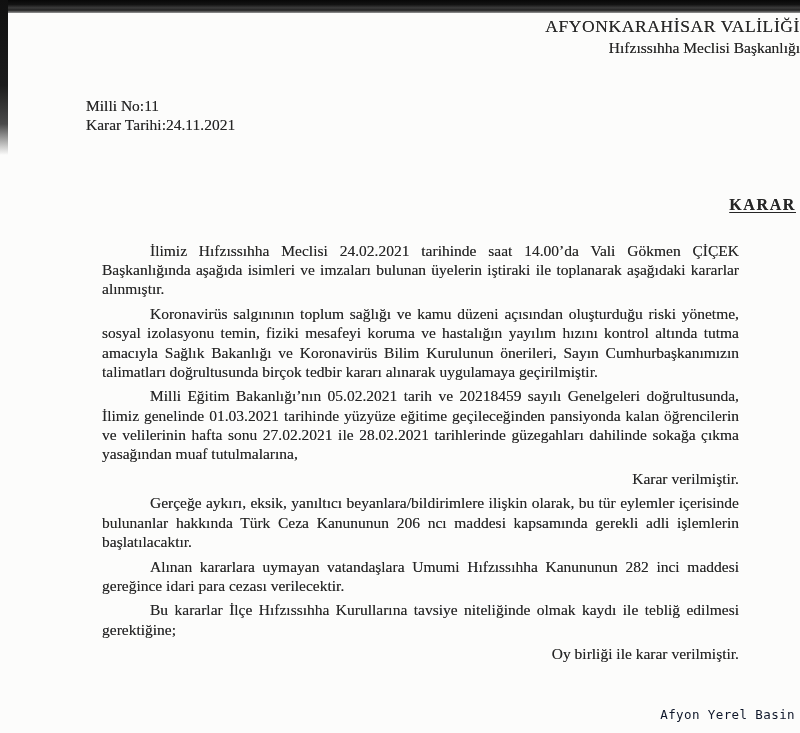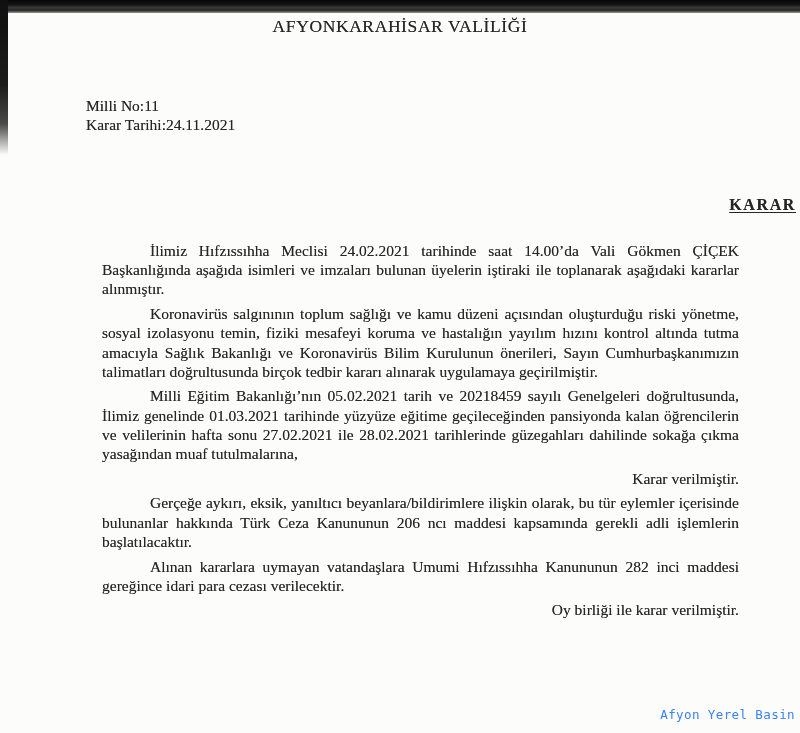--- a/index.html
+++ b/index.html
@@ -33,21 +33,21 @@
     top: 0; left: 0;
     width: 8px; height: 155px;
     background: linear-gradient(180deg,
       #101010 0%, #1c1c1c 55%, #4a4a4a 80%, rgba(120,120,120,0) 100%);
   }
   
   .letterhead {
     position: absolute;
     top: 16px; left: 0;
     width: 800px;
-    text-align: center;
+    text-align: right;
     line-height: 21px;
     text-shadow: 0 0 0.6px rgba(30,30,30,0.65);
   }
   .letterhead .org {
     font-size: 17.5px;
     letter-spacing: 0.6px;
   }
   .letterhead .dept {
     font-size: 15.5px;
   }
@@ -89,48 +89,50 @@
   }
   .body-text p.no-justify {
     text-align: right;
   }
   
   .watermark {
     position: absolute;
     right: 5px; bottom: 11px;
     font-family: "DejaVu Sans Mono", monospace;
     font-size: 12.5px;
-    color: #3b82f6;
+    color: #0f172a;
     letter-spacing: 0.4px;
   }
 </style>
 </head>
 <body>
 
 <div class="page">
 
   <div class="scan-edge-top"></div>
   <div class="scan-edge-left"></div>
 
   <div class="letterhead">
     <div class="org">AFYONKARAHİSAR VALİLİĞİ</div>
+    <div class="dept">Hıfzıssıhha Meclisi Başkanlığı</div>
   </div>
 
   <div class="meta">
     <div>Milli No:11</div>
     <div>Karar Tarihi:24.11.2021</div>
   </div>
 
   <div class="decision-heading">KARAR</div>
 
   <div class="body-text">
     <p>İlimiz Hıfzıssıhha Meclisi 24.02.2021 tarihinde saat 14.00’da Vali Gökmen ÇİÇEK Başkanlığında aşağıda isimleri ve imzaları bulunan üyelerin iştiraki ile toplanarak aşağıdaki kararlar alınmıştır.</p>
     <p>Koronavirüs salgınının toplum sağlığı ve kamu düzeni açısından oluşturduğu riski yönetme, sosyal izolasyonu temin, fiziki mesafeyi koruma ve hastalığın yayılım hızını kontrol altında tutma amacıyla Sağlık Bakanlığı ve Koronavirüs Bilim Kurulunun önerileri, Sayın Cumhurbaşkanımızın talimatları doğrultusunda birçok tedbir kararı alınarak uygulamaya geçirilmiştir.</p>
     <p>Milli Eğitim Bakanlığı’nın 05.02.2021 tarih ve 20218459 sayılı Genelgeleri doğrultusunda, İlimiz genelinde 01.03.2021 tarihinde yüzyüze eğitime geçileceğinden pansiyonda kalan öğrencilerin ve velilerinin hafta sonu 27.02.2021 ile 28.02.2021 tarihlerinde güzegahları dahilinde sokağa çıkma yasağından muaf tutulmalarına,</p>
     <p class="no-justify">Karar verilmiştir.</p>
     <p>Gerçeğe aykırı, eksik, yanıltıcı beyanlara/bildirimlere ilişkin olarak, bu tür eylemler içerisinde bulunanlar hakkında Türk Ceza Kanununun 206 ncı maddesi kapsamında gerekli adli işlemlerin başlatılacaktır.</p>
     <p>Alınan kararlara uymayan vatandaşlara Umumi Hıfzıssıhha Kanununun 282 inci maddesi gereğince idari para cezası verilecektir.</p>
+    <p>Bu kararlar İlçe Hıfzıssıhha Kurullarına tavsiye niteliğinde olmak kaydı ile tebliğ edilmesi gerektiğine;</p>
     <p class="no-justify">Oy birliği ile karar verilmiştir.</p>
   </div>
 
   <div class="watermark">Afyon Yerel Basin</div>
 
 </div>
 
 </body></html>

